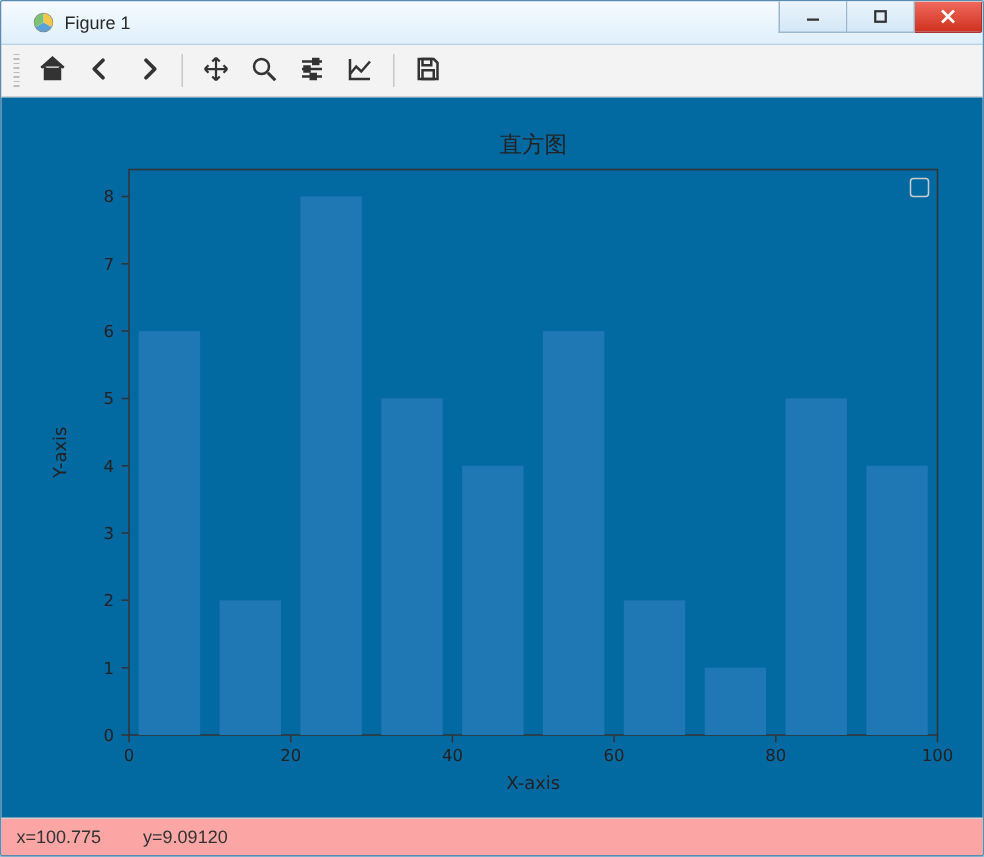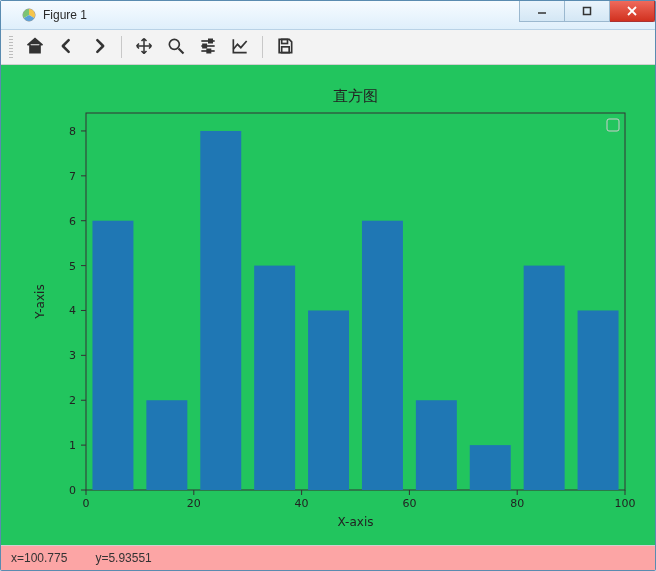--- a/index.html
+++ b/index.html
@@ -86,21 +86,21 @@
   .tool-sep {
     width: 1px; height: 22px;
     background: #c8c8c8;
     margin: 0 4px;
   }
   .tool-btn svg { stroke: #333; fill: none; stroke-width: 2; }
   
   .plot-wrap {
     flex: 1 1 auto;
     position: relative;
-    background: #22c55e;
+    background: #0369a1;
     padding: 10px 10px 0 10px;
     box-sizing: border-box;
   }
   .plot-svg { width: 100%; height: 100%; display: block; }
   .axis text {
     font-family: "DejaVu Sans", Arial, sans-serif;
     font-size: 11px;
     fill: #222;
   }
   .axis .label {
@@ -284,16 +284,16 @@
         <rect x="404.868" y="325.23809523809524" width="40.963999999999984" height="89.76190476190476" class="bar"></rect>
         <rect x="458.768" y="370.1190476190476" width="40.96400000000007" height="44.88095238095241" class="bar"></rect>
         <rect x="512.668" y="190.5952380952381" width="40.963999999999984" height="224.4047619047619" class="bar"></rect>
         <rect x="566.568" y="235.47619047619048" width="40.963999999999984" height="179.52380952380952" class="bar"></rect>
         <rect x="596" y="44" width="12" height="12" fill="none" stroke="#ccc" rx="2" ry="2"></rect>
       </svg>
   </div>
 
   <div class="statusbar">
     <span>x=100.775</span>
-    <span>y=5.93551</span>
+    <span>y=9.09120</span>
   </div>
 
 </div>
 
 </body></html>

